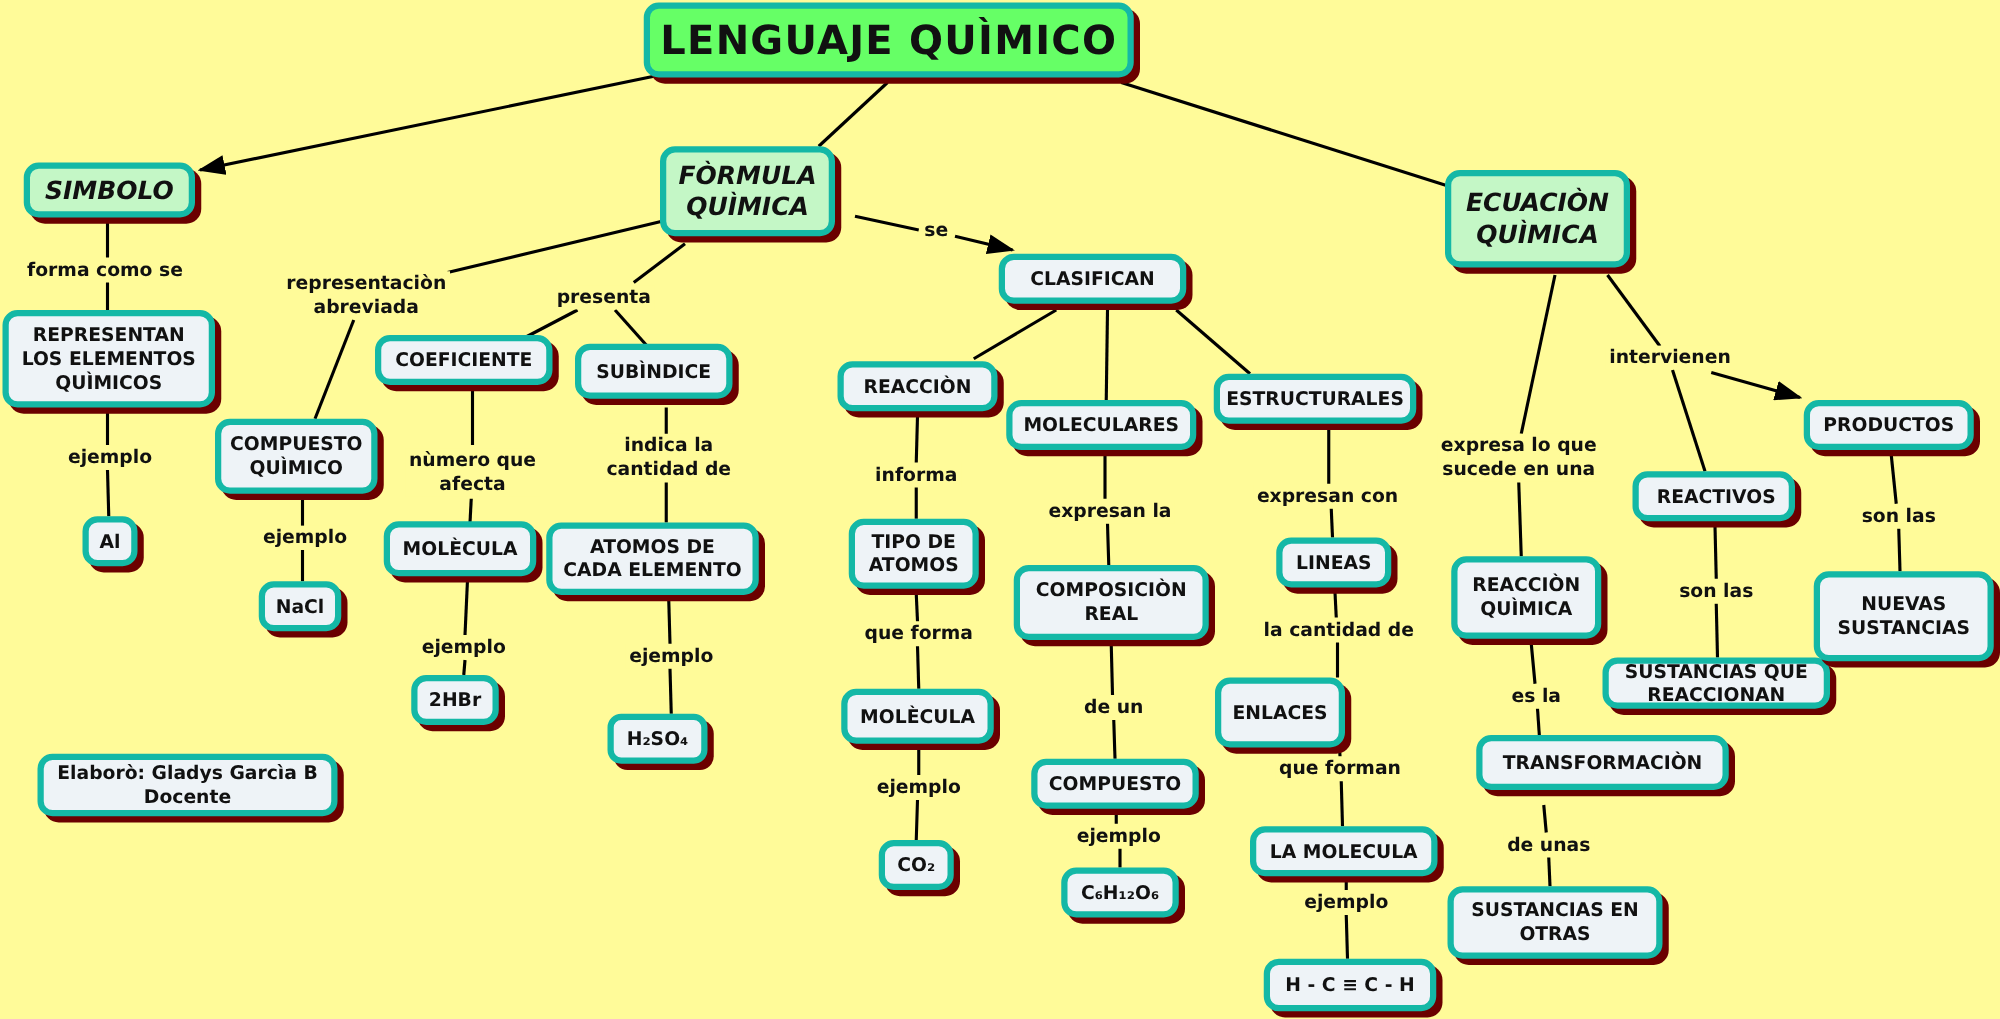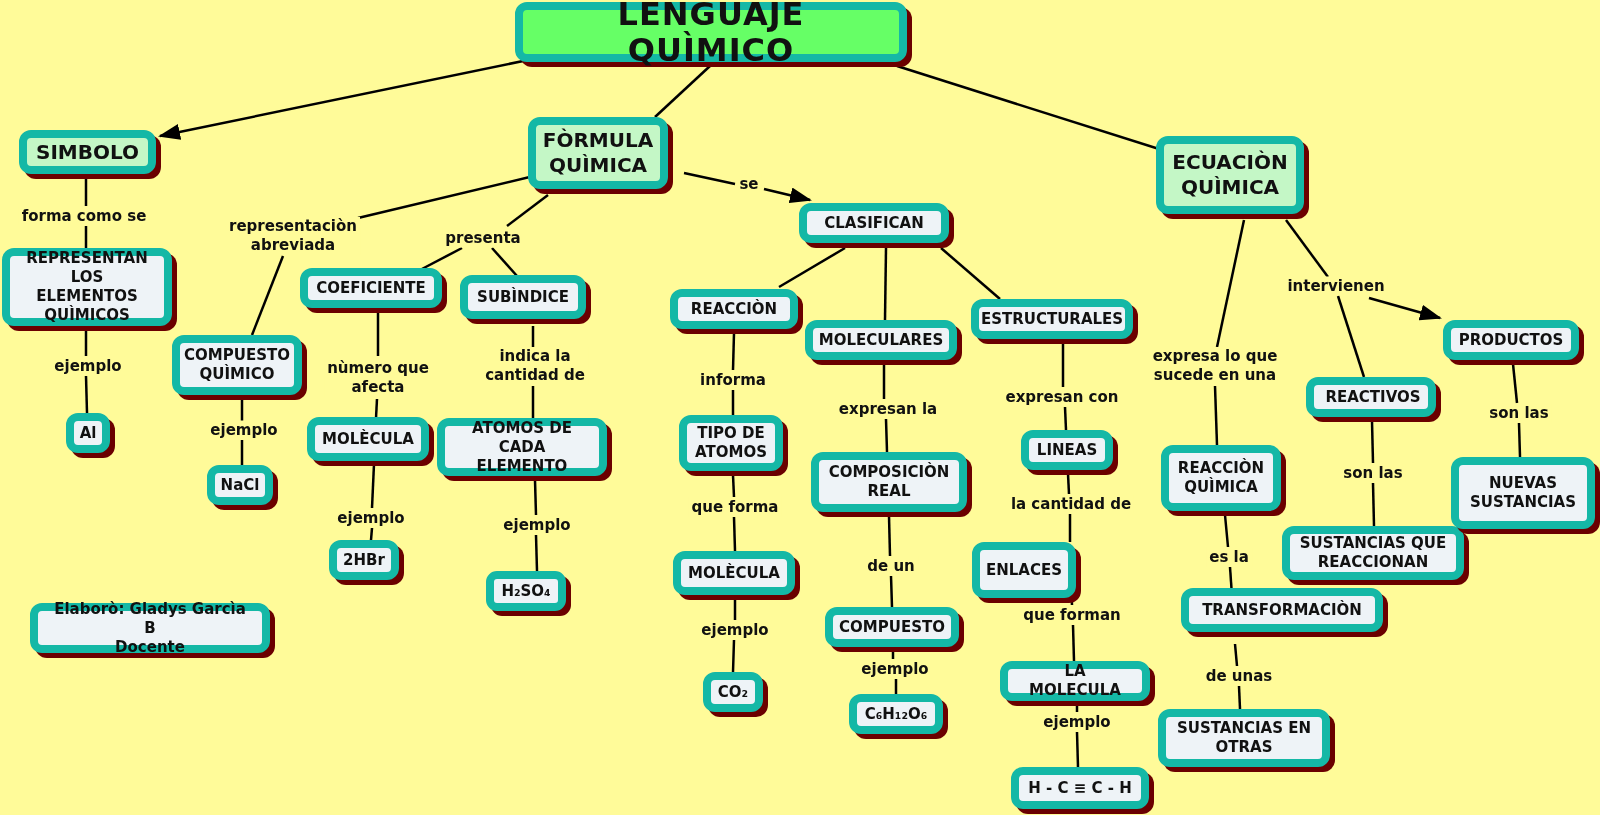--- a/index.html
+++ b/index.html
@@ -1,28 +1,28 @@
 <!DOCTYPE html>
 <html><head>
 <meta charset="utf-8">
 <style>
   html, body { margin:0; padding:0; }
   body { width:1600px; height:815px; overflow:hidden; background:#fffb99; font-family:"DejaVu Sans", sans-serif; }
   #canvas { position:relative; width:1600px; height:815px; background:#fffb99; }
   #links { position:absolute; left:0; top:0; width:1600px; height:815px; }
   .node {
     position:absolute; box-sizing:border-box;
-    border:8px solid #14b8a6; border-radius:12px;
+    border:5px solid #14b8a6; border-radius:12px;
     background:#eef3f7;
     box-shadow:5px 5px 0 #6b0000;
     display:flex; align-items:center; justify-content:center;
     text-align:center; font-weight:bold; color:#111;
     font-size:15px; line-height:19px; padding:2px 8px; white-space:pre-line;
   }
-  .node.green { background:#c4f7c6; font-size:20px; line-height:25px; }
+  .node.green { background:#c4f7c6; font-size:20px; line-height:25px;font-style:italic; }
   .node.title { background:#66ff66; font-size:32px; line-height:36px; letter-spacing:1px; }
   .label {
     position:absolute; transform:translate(-50%,-50%);
     background:#fffb99; font-weight:bold; font-size:15px; line-height:19px;
     color:#111; text-align:center; white-space:pre-line; padding:0 3px;
   }
 </style>
 </head>
 <body>
 
@@ -142,21 +142,21 @@
       <div class="node concept" style="left: 972px; top: 542px; width: 104px; height: 56px;"><span>ENLACES</span></div>
       <div class="node concept" style="left: 1000px; top: 661px; width: 150px; height: 40px;"><span>LA MOLECULA</span></div>
       <div class="node concept" style="left: 1011px; top: 767px; width: 138px; height: 42px;"><span>H - C ≡ C - H</span></div>
       <div class="node concept" style="left: 1161px; top: 445px; width: 120px; height: 66px;"><span>REACCIÒN
 QUÌMICA</span></div>
       <div class="node concept" style="left: 1133px; top: 588px; width: 202px; height: 44px; margin-left: 48px;"><span>TRANSFORMACIÒN</span></div>
       <div class="node concept" style="left: 1158px; top: 709px; width: 172px; height: 58px;"><span>SUSTANCIAS EN
 OTRAS</span></div>
       <div class="node concept" style="left: 1306px; top: 377px; width: 130px; height: 40px; padding-left: 12px;"><span>REACTIVOS</span></div>
       <div class="node concept" style="left: 1443px; top: 320px; width: 136px; height: 40px;"><span>PRODUCTOS</span></div>
-      <div class="node concept" style="left: 1282px; top: 526px; width: 182px; height: 54px;"><span>SUSTANCIAS QUE
+      <div class="node concept" style="left: 1282px; top: 526px; width: 182px; height: 41px;"><span>SUSTANCIAS QUE
 REACCIONAN</span></div>
       <div class="node concept" style="left: 1451px; top: 457px; width: 144px; height: 72px;"><span>NUEVAS
 SUSTANCIAS</span></div>
     </div>
   <div id="label-layer">
       <div class="label" style="left: 84px; top: 216px;">forma  como se</div>
       <div class="label" style="left: 88px; top: 366px;">ejemplo</div>
       <div class="label" style="left: 293px; top: 236px;">representaciòn
 abreviada</div>
       <div class="label" style="left: 483px; top: 238px;">presenta</div>

